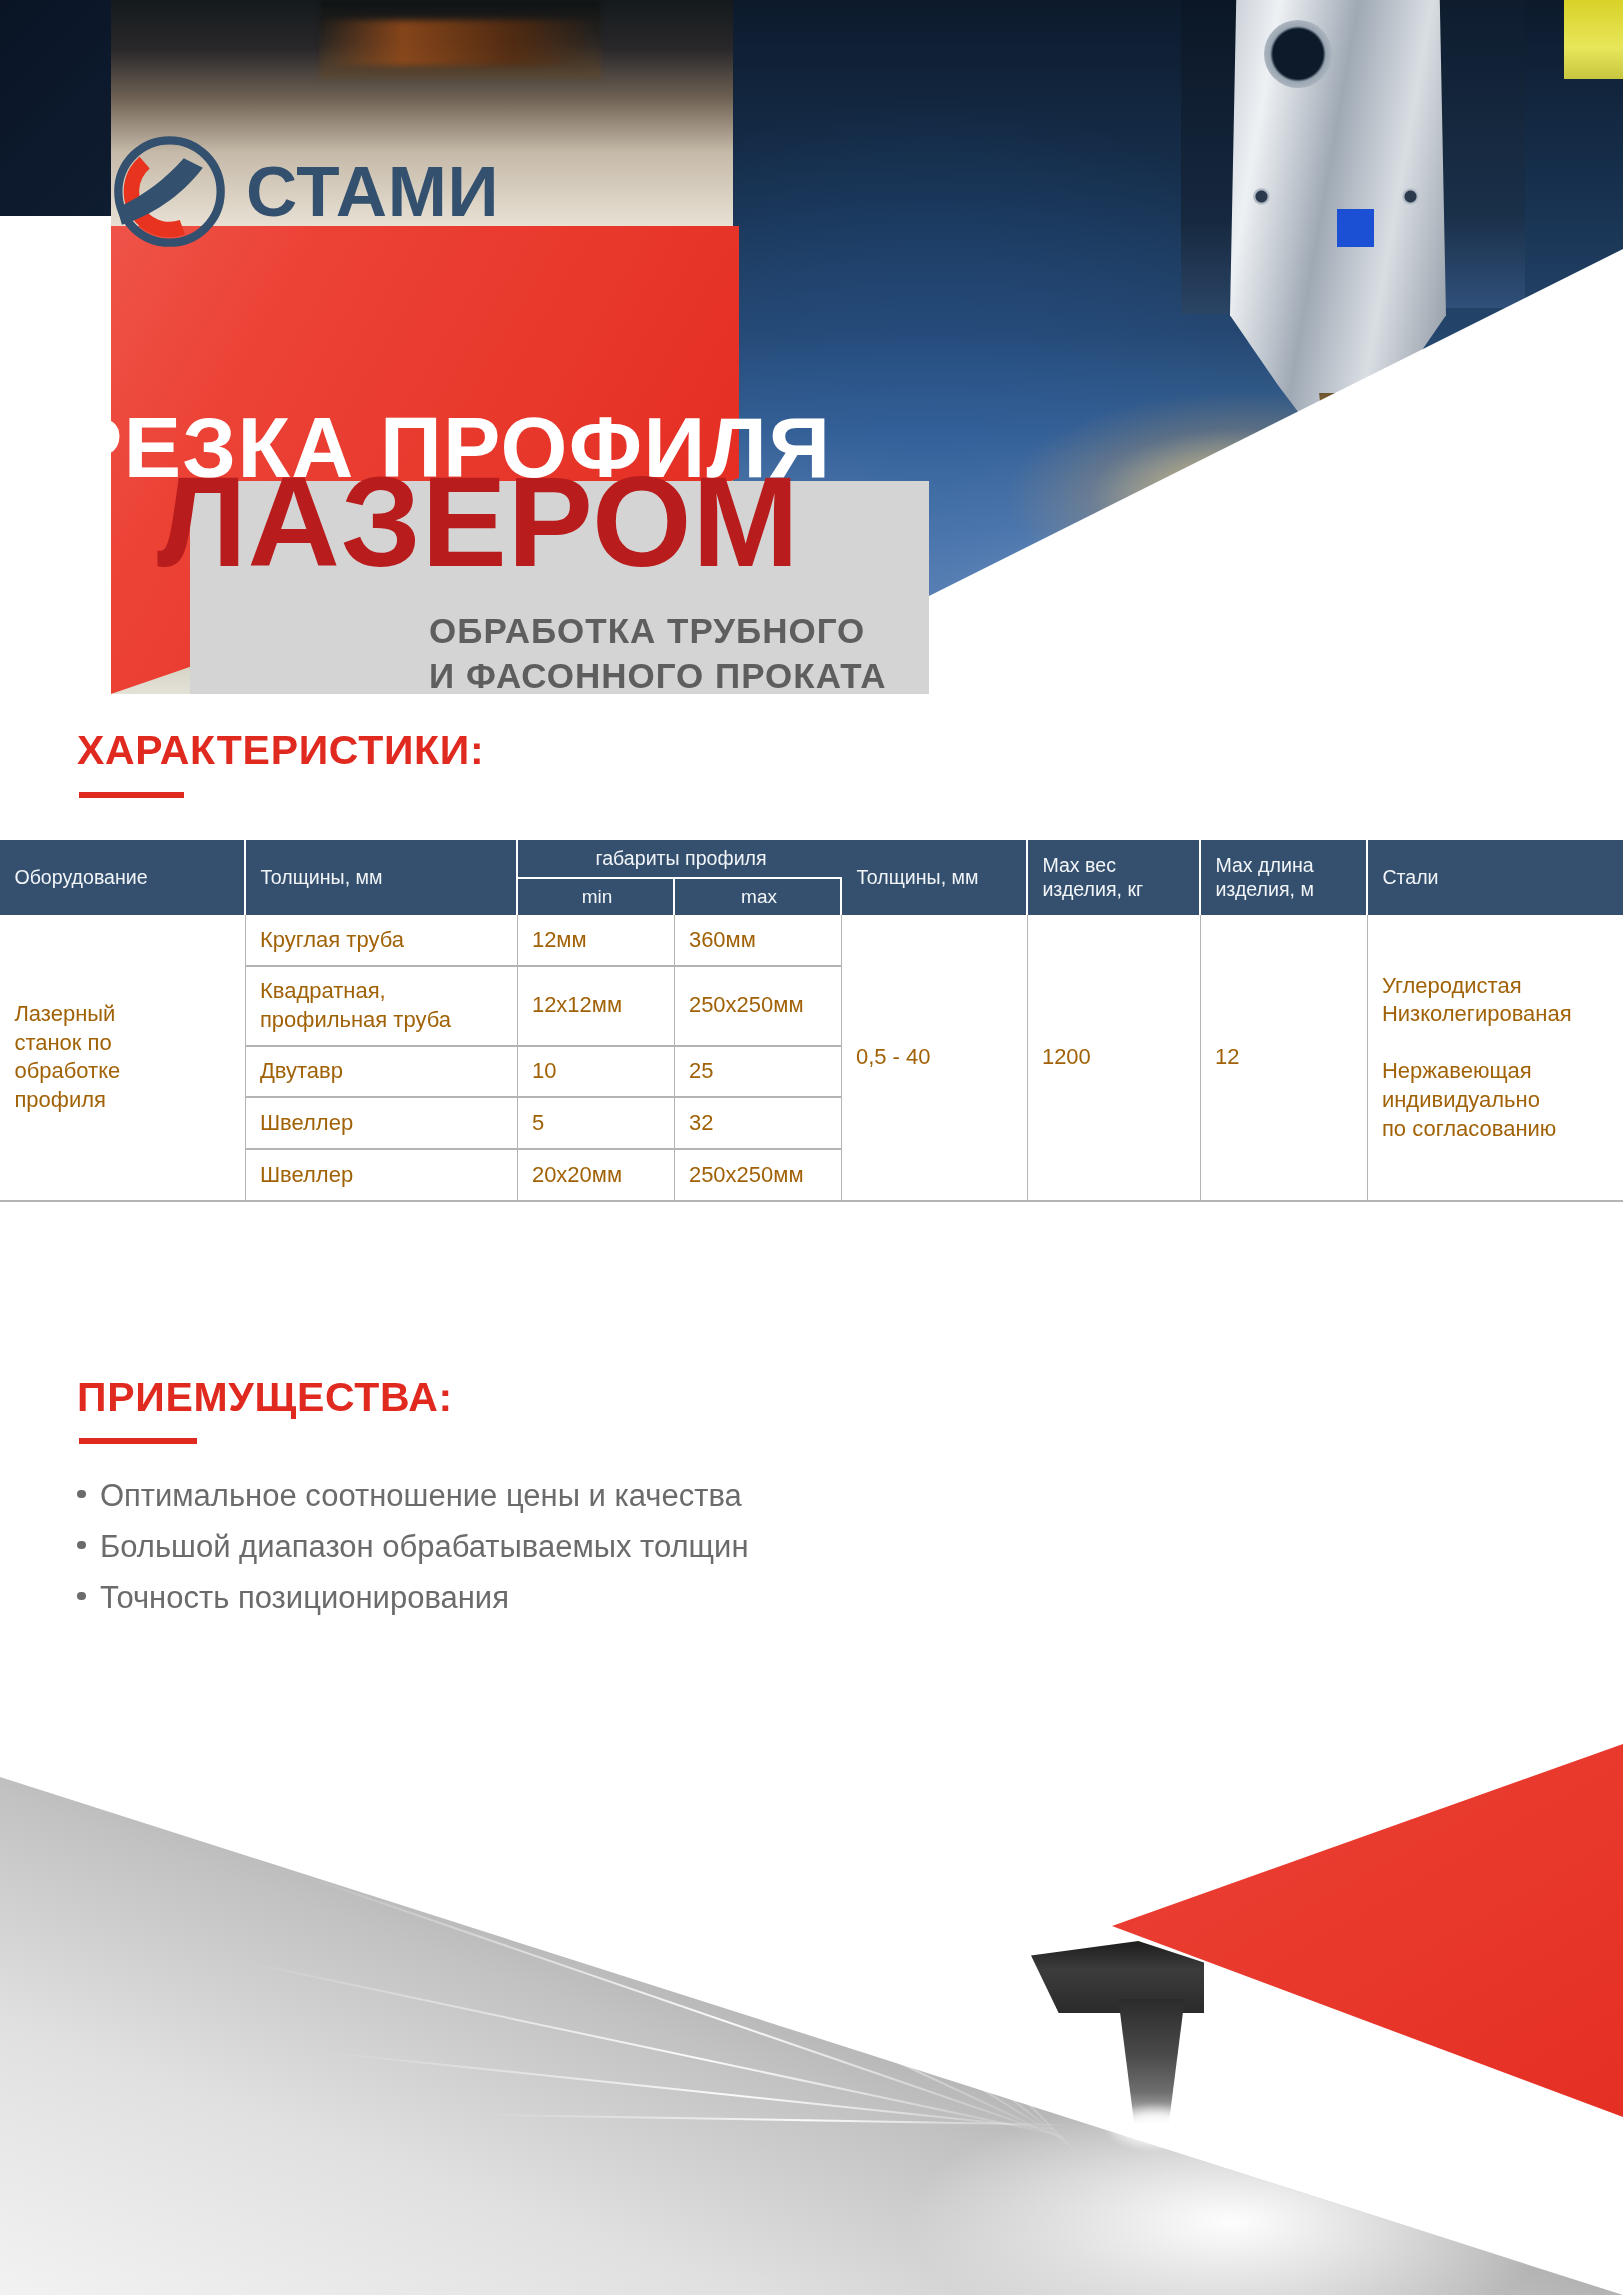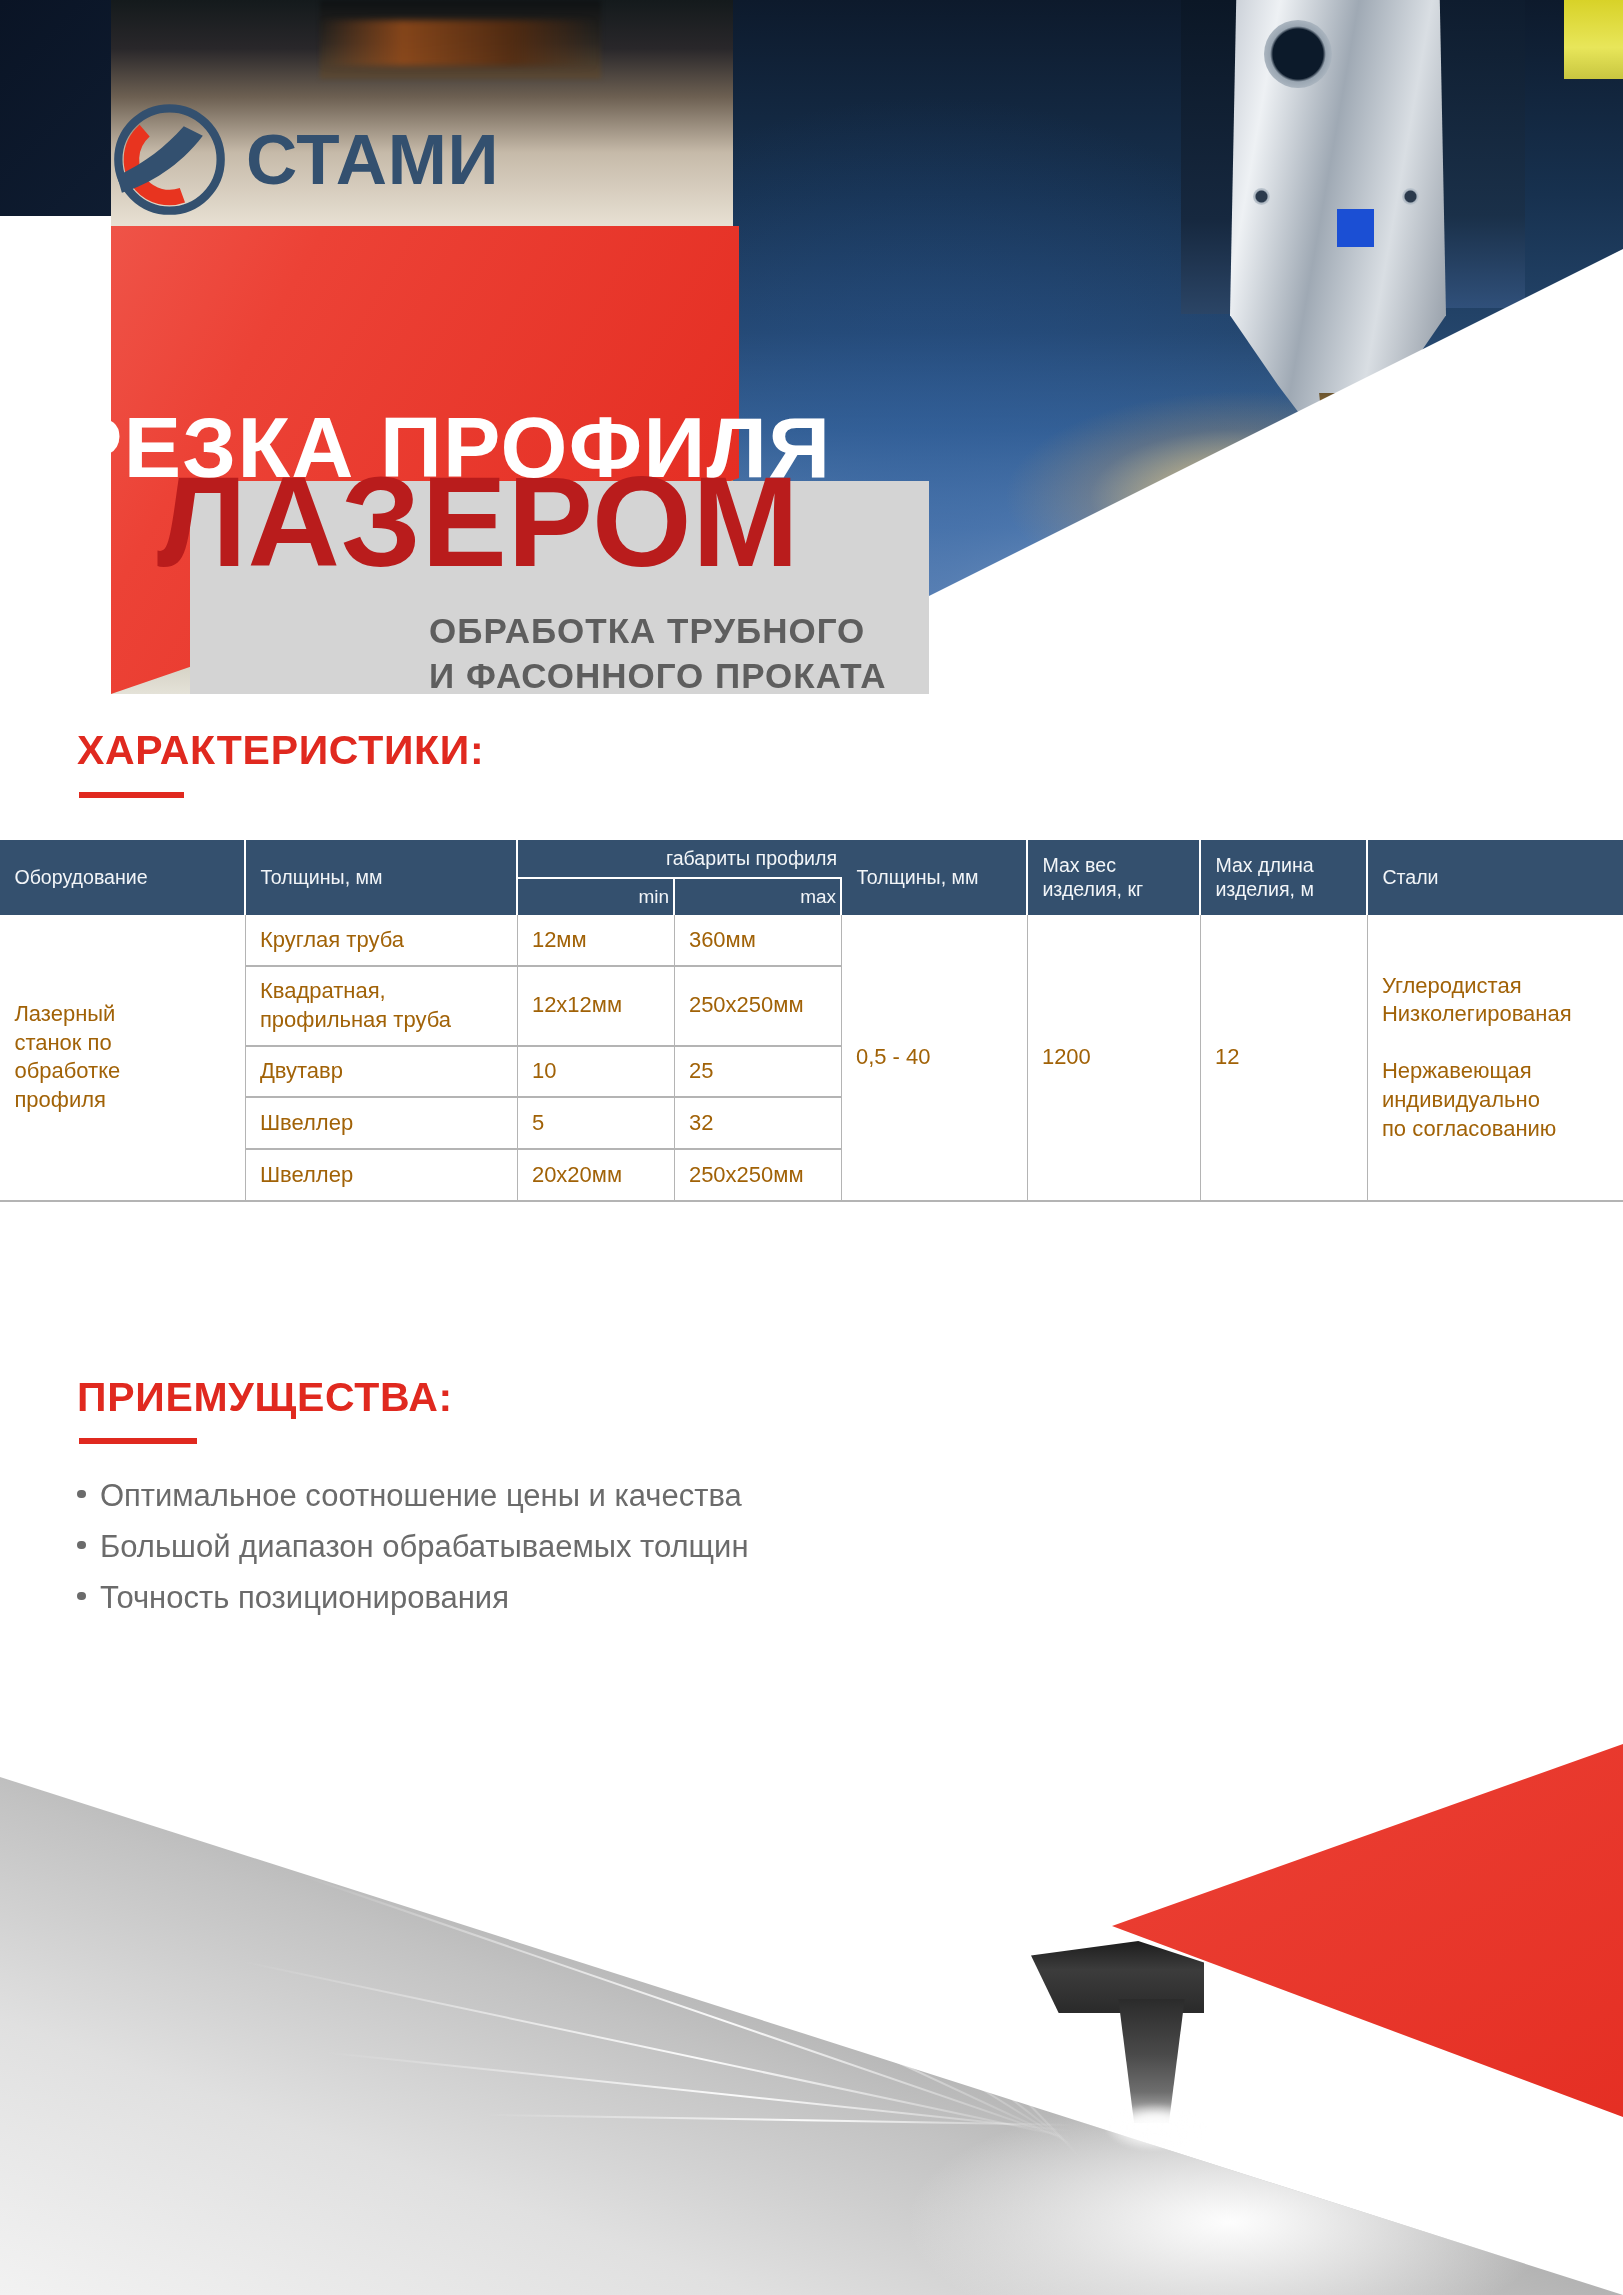--- a/index.html
+++ b/index.html
@@ -133,21 +133,21 @@
     clip-path: polygon(733px 694px, 1623px 249px, 1623px 694px);
   }
   
   .gray-panel {
     position: absolute; left: 190px; top: 481px; width: 739px; height: 213px;
     background: #d4d4d4;
   }
 
   
   .logo-wrap {
-    position: absolute; left: 110px; top: 100px;
+    position: absolute; left: 110px; top: 132px;
     display: flex; align-items: center; gap: 17px;
     z-index: 30;
   }
   .logo-mark { width: 119px; height: 119px; display: block; }
   .logo-text {
     font-family: "Liberation Sans", sans-serif;
     font-weight: 700;
     font-size: 71px;
     letter-spacing: 0.7px;
     color: #33506f;
@@ -202,21 +202,21 @@
     background: #34506e;
     color: #f2f5f8;
     font-weight: 400;
     font-size: 19.6px;
     text-align: left;
     padding: 6.5px 14.4px;
     border-right: 2.6px solid #ffffff;
     vertical-align: middle;
     line-height: 1.22;
   }
-  table.spec thead th.ctr { text-align: right; padding-left: 7px; padding-right: 3.9px; }
+  table.spec thead th.ctr { text-align: center; padding-left: 7px; padding-right: 3.9px; }
   table.spec thead th.last { border-right: none; margin-top: 40px; }
   table.spec thead th.nob { border-right: none; }
   table.spec thead tr.sub th {
     border-top: 2.6px solid #ffffff;
     font-size: 19px;
   }
   table.spec tbody td {
     background: transparent;
     color: #a16207;
     font-size: 22px;

